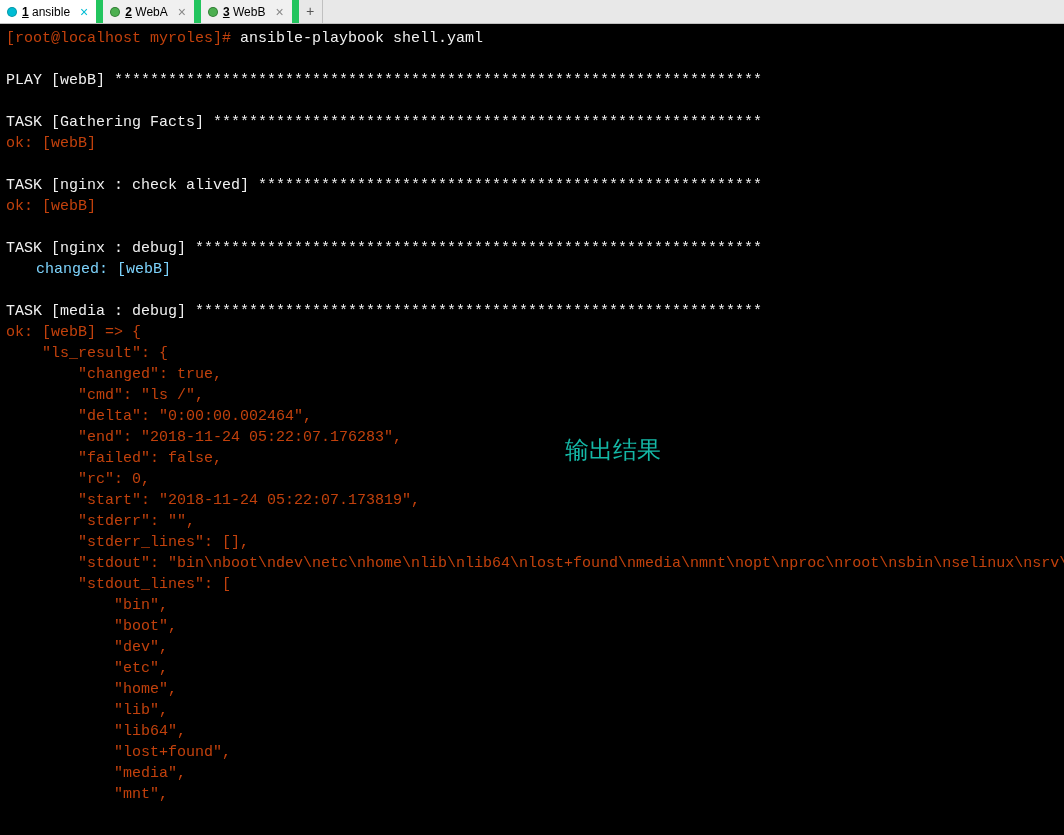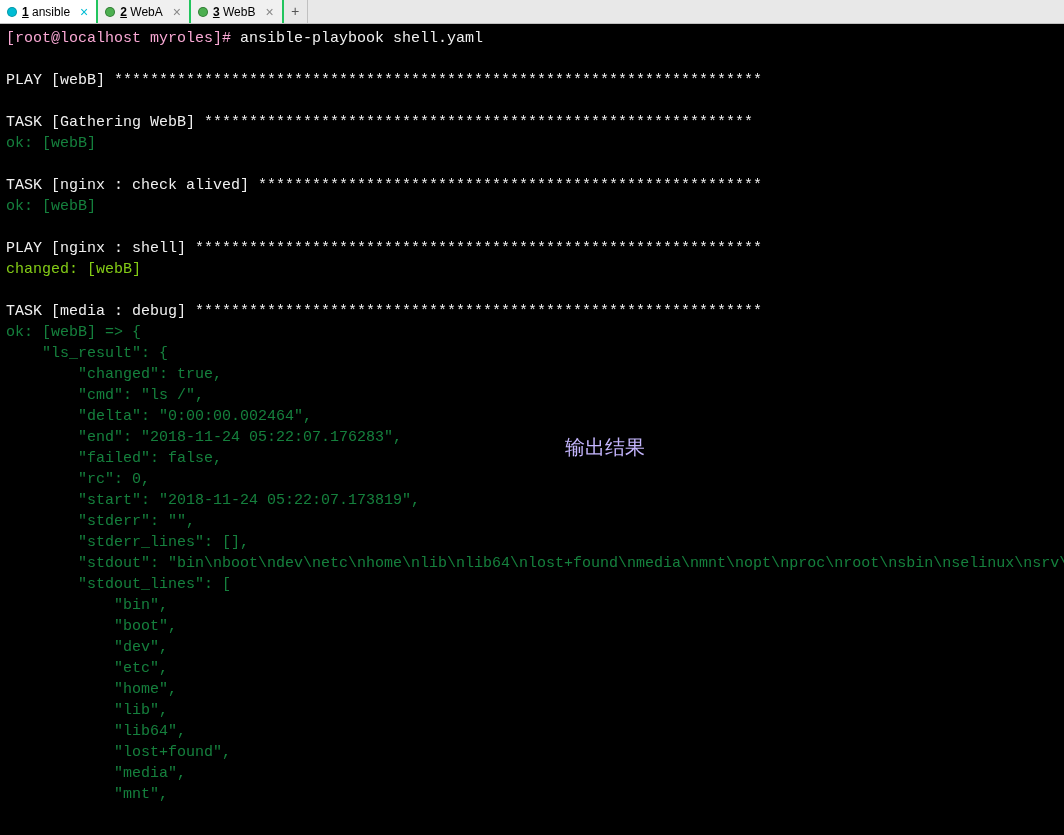--- a/index.html
+++ b/index.html
@@ -21,21 +21,21 @@
       background: #e8e8e8;
       display: flex;
       border-bottom: 1px solid #c0c0c0;
     }
     
     .tab {
       display: flex;
       align-items: center;
       padding: 0 8px;
       height: 100%;
-      border-right: 2px solid #22c55e;
+      border-right: 7px solid #22c55e;
       font-family: Arial, sans-serif;
       font-size: 12px;
       cursor: pointer;
       gap: 6px;
       background: #f0f0f0;
     }
     
     .tab.active {
       background: #fff;
     }
@@ -84,41 +84,42 @@
     
     .terminal {
       padding: 4px 6px;
       font-size: 15px;
       line-height: 21px;
       color: #f0f0f0;
       white-space: pre;
     }
     
     .prompt {
-      color: #f9a8d4;
+      color: #c2410c;
       margin-top: 29px;
     }
     
     .white {
       color: #f0f0f0;
     }
     
     .green {
-      color: #15803d;
+      color: #c2410c;
     }
     
     .yellow {
-      color: #84cc16;
+      color: #7dd3fc;
+      margin-left: 30px;
     }
     
     .overlay-label {
       position: absolute;
-      color: #c4b5fd;
+      color: #14b8a6;
       font-family: SimSun, serif;
-      font-size: 20px;
+      font-size: 24px;
       left: 565px;
       top: 410px;
     }
     
     .terminal-container {
       position: relative;
     }
   </style>
 </head>
 <body>
@@ -138,27 +139,27 @@
         <span class="tab-close">×</span>
       </div></div>
   <div class="tab-new">+</div>
 </div>
 
 <div class="terminal-container">
   <div class="terminal"><span class="prompt">[root@localhost myroles]# </span><span>ansible-playbook shell.yaml</span>
 <div id="lines-container" style="display: contents;"><span class="white"></span>
 <span class="white">PLAY [webB] ************************************************************************</span>
 <span class="white"></span>
-<span class="white">TASK [Gathering WebB] *************************************************************</span>
+<span class="white">TASK [Gathering Facts] *************************************************************</span>
 <span class="green">ok: [webB]</span>
 <span class="white"></span>
 <span class="white">TASK [nginx : check alived] ********************************************************</span>
 <span class="green">ok: [webB]</span>
 <span class="white"></span>
-<span class="white">PLAY [nginx : shell] ***************************************************************</span>
+<span class="white">TASK [nginx : debug] ***************************************************************</span>
 <span class="yellow">changed: [webB]</span>
 <span class="white"></span>
 <span class="white">TASK [media : debug] ***************************************************************</span>
 <span class="green">ok: [webB] =&gt; {</span>
 <span class="green">    "ls_result": {</span>
 <span class="green">        "changed": true,</span>
 <span class="green">        "cmd": "ls /",</span>
 <span class="green">        "delta": "0:00:00.002464",</span>
 <span class="green">        "end": "2018-11-24 05:22:07.176283",</span>
 <span class="green">        "failed": false,</span>

